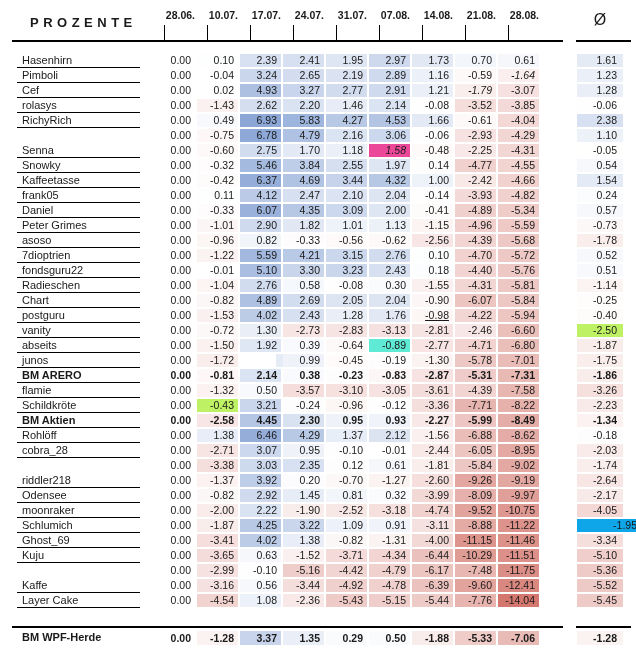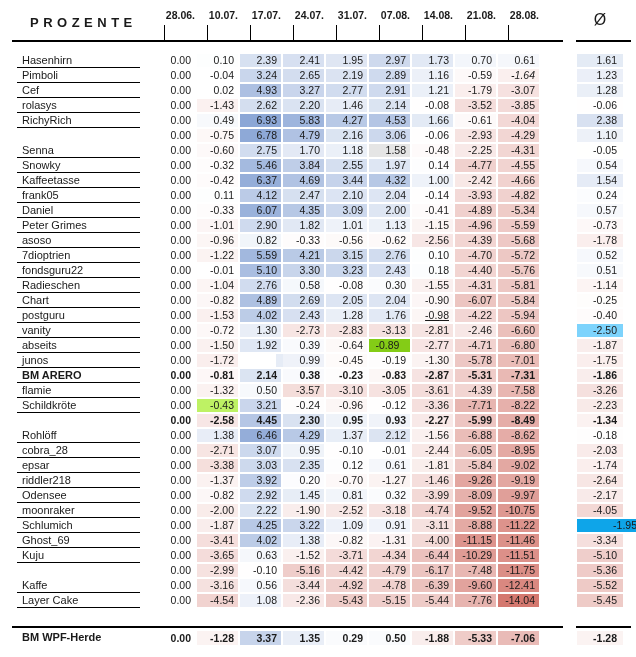--- a/index.html
+++ b/index.html
@@ -97,21 +97,21 @@
       </div>
       <div class="row" style="top: 30px;">
         <div class="name-cell">Cef</div>
         <div class="val-cell" style="left: 154px; background: transparent;">0.00</div>
         <div class="val-cell" style="left: 197px; background: rgb(255, 255, 255);">0.02</div>
         <div class="val-cell" style="left: 240px; background: rgb(173, 192, 226);">4.93</div>
         <div class="val-cell" style="left: 283px; background: rgb(201, 213, 236);">3.27</div>
         <div class="val-cell" style="left: 326px; background: rgb(209, 220, 239);">2.77</div>
         <div class="val-cell" style="left: 369px; background: rgb(207, 218, 238);">2.91</div>
         <div class="val-cell" style="left: 412px; background: rgb(235, 240, 248);">1.21</div>
-        <div class="val-cell" style="left: 455px; background: rgb(250, 238, 237);">-1.79</div>
+        <div class="val-cell" style="left: 455px; background: rgb(250, 238, 237); font-style: italic;">-1.79</div>
         <div class="val-cell" style="left: 498px; background: rgb(246, 225, 224);">-3.07</div>
         <div class="avg-cell" style="background: rgb(234, 239, 247);">1.28</div>
       </div>
       <div class="row" style="top: 45px;">
         <div class="name-cell">rolasys</div>
         <div class="val-cell" style="left: 154px; background: transparent;">0.00</div>
         <div class="val-cell" style="left: 197px; background: rgb(251, 241, 240);">-1.43</div>
         <div class="val-cell" style="left: 240px; background: rgb(212, 222, 239);">2.62</div>
         <div class="val-cell" style="left: 283px; background: rgb(218, 227, 242);">2.20</div>
         <div class="val-cell" style="left: 326px; background: rgb(231, 236, 246);">1.46</div>
@@ -146,21 +146,21 @@
         <div class="val-cell" style="left: 498px; background: rgb(242, 214, 211);">-4.29</div>
         <div class="avg-cell" style="background: rgb(237, 241, 248);">1.10</div>
       </div>
       <div class="row" style="top: 90px;">
         <div class="name-cell">Senna</div>
         <div class="val-cell" style="left: 154px; background: transparent;">0.00</div>
         <div class="val-cell" style="left: 197px; background: rgb(253, 249, 249);">-0.60</div>
         <div class="val-cell" style="left: 240px; background: rgb(209, 220, 239);">2.75</div>
         <div class="val-cell" style="left: 283px; background: rgb(227, 233, 245);">1.70</div>
         <div class="val-cell" style="left: 326px; background: rgb(235, 240, 248);">1.18</div>
-        <div class="val-cell" style="left: 369px; background: #e5e5e5;">1.58</div>
+        <div class="val-cell" style="left: 369px; background: #ec4899; font-style: italic;">1.58</div>
         <div class="val-cell" style="left: 412px; background: rgb(254, 250, 250);">-0.48</div>
         <div class="val-cell" style="left: 455px; background: rgb(248, 233, 232);">-2.25</div>
         <div class="val-cell" style="left: 498px; background: rgb(242, 214, 211);">-4.31</div>
         <div class="avg-cell" style="background: rgb(255, 255, 254);">-0.05</div>
       </div>
       <div class="row" style="top: 105px;">
         <div class="name-cell">Snowky</div>
         <div class="val-cell" style="left: 154px; background: transparent;">0.00</div>
         <div class="val-cell" style="left: 197px; background: rgb(254, 252, 252);">-0.32</div>
         <div class="val-cell" style="left: 240px; background: rgb(164, 186, 223);">5.46</div>
@@ -306,30 +306,30 @@
         <div class="name-cell">vanity</div>
         <div class="val-cell" style="left: 154px; background: transparent;">0.00</div>
         <div class="val-cell" style="left: 197px; background: rgb(253, 248, 248);">-0.72</div>
         <div class="val-cell" style="left: 240px; background: rgb(233, 238, 247);">1.30</div>
         <div class="val-cell" style="left: 283px; background: rgb(247, 229, 227);">-2.73</div>
         <div class="val-cell" style="left: 326px; background: rgb(246, 228, 226);">-2.83</div>
         <div class="val-cell" style="left: 369px; background: rgb(245, 225, 223);">-3.13</div>
         <div class="val-cell" style="left: 412px; background: rgb(246, 228, 226);">-2.81</div>
         <div class="val-cell" style="left: 455px; background: rgb(247, 231, 230);">-2.46</div>
         <div class="val-cell" style="left: 498px; background: rgb(235, 192, 187);">-6.60</div>
-        <div class="avg-cell" style="background: #7dd3fc;">-2.50</div>
+        <div class="avg-cell" style="background: #bef264;">-2.50</div>
       </div>
       <div class="row" style="top: 285px;">
         <div class="name-cell">abseits</div>
         <div class="val-cell" style="left: 154px; background: transparent;">0.00</div>
         <div class="val-cell" style="left: 197px; background: rgb(250, 241, 240);">-1.50</div>
         <div class="val-cell" style="left: 240px; background: rgb(223, 231, 244);">1.92</div>
         <div class="val-cell" style="left: 283px; background: rgb(249, 250, 253);">0.39</div>
         <div class="val-cell" style="left: 326px; background: rgb(253, 249, 248);">-0.64</div>
-        <div class="val-cell" style="left: 369px; background: #84cc16; text-align: center;">-0.89</div>
+        <div class="val-cell" style="left: 369px; background: #5eead4;">-0.89</div>
         <div class="val-cell" style="left: 412px; background: rgb(247, 228, 227);">-2.77</div>
         <div class="val-cell" style="left: 455px; background: rgb(241, 210, 207);">-4.71</div>
         <div class="val-cell" style="left: 498px; background: rgb(234, 190, 185);">-6.80</div>
         <div class="avg-cell" style="background: rgb(249, 237, 236);">-1.87</div>
       </div>
       <div class="row" style="top: 300px;">
         <div class="name-cell">junos</div>
         <div class="val-cell" style="left: 154px; background: transparent;">0.00</div>
         <div class="val-cell" style="left: 197px; background: rgb(250, 238, 237);">-1.72</div>
         <div class="val-cell" style="left: 240px; background: rgb(230, 236, 246); margin-left: 36px;">1.50</div>
@@ -374,20 +374,21 @@
         <div class="val-cell" style="left: 240px; background: rgb(202, 214, 236);">3.21</div>
         <div class="val-cell" style="left: 283px; background: rgb(254, 253, 253);">-0.24</div>
         <div class="val-cell" style="left: 326px; background: rgb(252, 246, 245);">-0.96</div>
         <div class="val-cell" style="left: 369px; background: rgb(255, 254, 254);">-0.12</div>
         <div class="val-cell" style="left: 412px; background: rgb(245, 223, 221);">-3.36</div>
         <div class="val-cell" style="left: 455px; background: rgb(231, 181, 176);">-7.71</div>
         <div class="val-cell" style="left: 498px; background: rgb(230, 176, 171);">-8.22</div>
         <div class="avg-cell" style="background: rgb(248, 234, 232);">-2.23</div>
       </div>
       <div class="row bold" style="top: 360px;">
+        <div class="name-cell">BM Aktien</div>
         <div class="val-cell" style="left: 154px; background: transparent;">0.00</div>
         <div class="val-cell" style="left: 197px; background: rgb(247, 230, 229);">-2.58</div>
         <div class="val-cell" style="left: 240px; background: rgb(181, 198, 229);">4.45</div>
         <div class="val-cell" style="left: 283px; background: rgb(217, 226, 241);">2.30</div>
         <div class="val-cell" style="left: 326px; background: rgb(239, 243, 249);">0.95</div>
         <div class="val-cell" style="left: 369px; background: rgb(240, 243, 249);">0.93</div>
         <div class="val-cell" style="left: 412px; background: rgb(248, 233, 232);">-2.27</div>
         <div class="val-cell" style="left: 455px; background: rgb(237, 197, 194);">-5.99</div>
         <div class="val-cell" style="left: 498px; background: rgb(229, 173, 168);">-8.49</div>
         <div class="avg-cell" style="background: rgb(251, 242, 241);">-1.34</div>
@@ -412,41 +413,40 @@
         <div class="val-cell" style="left: 240px; background: rgb(204, 216, 237);">3.07</div>
         <div class="val-cell" style="left: 283px; background: rgb(239, 243, 249);">0.95</div>
         <div class="val-cell" style="left: 326px; background: rgb(255, 254, 254);">-0.10</div>
         <div class="val-cell" style="left: 369px; background: rgb(255, 255, 255);">-0.01</div>
         <div class="val-cell" style="left: 412px; background: rgb(248, 232, 230);">-2.44</div>
         <div class="val-cell" style="left: 455px; background: rgb(236, 197, 193);">-6.05</div>
         <div class="val-cell" style="left: 498px; background: rgb(228, 169, 163);">-8.95</div>
         <div class="avg-cell" style="background: rgb(249, 235, 234);">-2.03</div>
       </div>
       <div class="row" style="top: 405px;">
-        <div class="name-cell">epsar</div>
         <div class="val-cell" style="left: 154px; background: transparent;">0.00</div>
         <div class="val-cell" style="left: 197px; background: rgb(245, 223, 220);">-3.38</div>
         <div class="val-cell" style="left: 240px; background: rgb(205, 217, 237);">3.03</div>
         <div class="val-cell" style="left: 283px; background: rgb(216, 225, 241);">2.35</div>
         <div class="val-cell" style="left: 326px; background: rgb(253, 253, 254);">0.12</div>
         <div class="val-cell" style="left: 369px; background: rgb(245, 247, 251);">0.61</div>
         <div class="val-cell" style="left: 412px; background: rgb(249, 238, 236);">-1.81</div>
         <div class="val-cell" style="left: 455px; background: rgb(237, 199, 195);">-5.84</div>
         <div class="val-cell" style="left: 498px; background: rgb(227, 168, 162);">-9.02</div>
         <div class="avg-cell" style="background: rgb(250, 238, 237);">-1.74</div>
       </div>
       <div class="row" style="top: 420px;">
         <div class="name-cell">riddler218</div>
         <div class="val-cell" style="left: 154px; background: transparent;">0.00</div>
         <div class="val-cell" style="left: 197px; background: rgb(251, 242, 241);">-1.37</div>
         <div class="val-cell" style="left: 240px; background: rgb(190, 205, 232);">3.92</div>
         <div class="val-cell" style="left: 283px; background: rgb(252, 252, 254);">0.20</div>
         <div class="val-cell" style="left: 326px; background: rgb(253, 248, 248);">-0.70</div>
         <div class="val-cell" style="left: 369px; background: rgb(251, 243, 242);">-1.27</div>
-        <div class="val-cell" style="left: 412px; background: rgb(245, 222, 220);">-1.46</div>
+        <div class="val-cell" style="left: 412px; background: rgb(245, 222, 220);">-2.60</div>
         <div class="val-cell" style="left: 455px; background: rgb(227, 166, 160);">-9.26</div>
         <div class="val-cell" style="left: 498px; background: rgb(227, 167, 161);">-9.19</div>
         <div class="avg-cell" style="background: rgb(247, 230, 228);">-2.64</div>
       </div>
       <div class="row" style="top: 435px;">
         <div class="name-cell">Odensee</div>
         <div class="val-cell" style="left: 154px; background: transparent;">0.00</div>
         <div class="val-cell" style="left: 197px; background: rgb(252, 247, 247);">-0.82</div>
         <div class="val-cell" style="left: 240px; background: rgb(207, 218, 238);">2.92</div>
         <div class="val-cell" style="left: 283px; background: rgb(231, 237, 246);">1.45</div>

